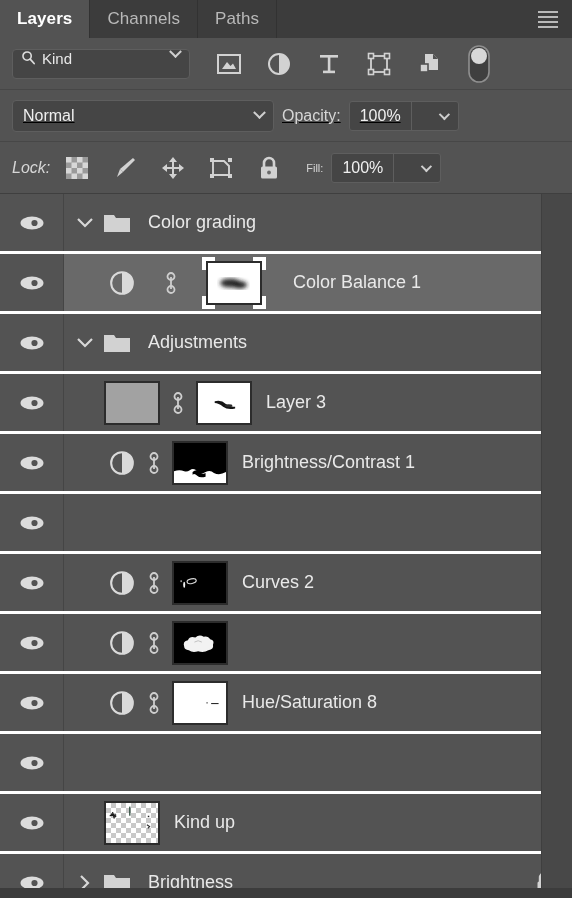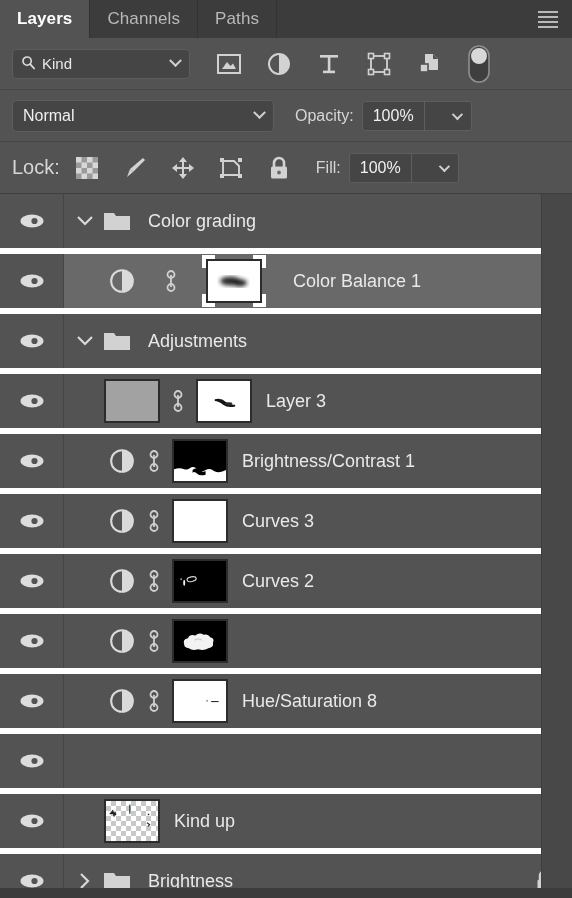--- a/index.html
+++ b/index.html
@@ -38,73 +38,74 @@
 
   
   .filterrow {
     height: 52px; background: #535353;
     display: flex; align-items: center; padding: 0 12px;
     border-bottom: 1px solid #474747; flex: 0 0 52px;
   }
   .kind-select {
     width: 178px; height: 30px; background: #454545;
     border: 1px solid #5e5e5e; border-radius: 4px;
-    display: flex; align-items: center; padding: 0 8px;
+    display: flex; padding: 0 8px;
     color: #e8e8e8; font-size: 15px; position: relative;
   }
   .kind-select .lbl { margin-left: 6px; }
   .chev-d {
     position: absolute; right: 9px; width: 9px; height: 9px;
     border-right: 2px solid #cfcfcf; border-bottom: 2px solid #cfcfcf;
     transform: rotate(45deg) translate(-2px,-2px);
   }
   .ficons { display: flex; align-items: center; gap: 24px; margin-left: 26px; }
   .ficon { width: 26px; height: 26px; display: flex; align-items: center; justify-content: center; }
 
   
   .blendrow {
     height: 52px; background: #535353; display: flex;
     align-items: center; padding: 0 12px; flex: 0 0 52px;
     border-bottom: 1px solid #474747;
+    text-decoration: underline;
   }
   .blend-select {
     width: 262px; height: 32px; background: #454545;
     border: 1px solid #5e5e5e; border-radius: 4px;
     display: flex; align-items: center; padding: 0 10px;
     color: #efefef; font-size: 16px; position: relative;
   }
-  .opacity-lbl { margin-left: 21px; color: #d6d6d6; font-size: 16px; }
+  .opacity-lbl { margin-left: 8px; color: #d6d6d6; font-size: 16px; }
   .numbox {
     margin-left: 8px; height: 30px; display: flex;
     border: 1px solid #5e5e5e; border-radius: 3px; background: #454545; gap: 16px;
   }
   .numbox .val {
     width: 62px; display: flex; align-items: center; justify-content: center;
     color: #f0f0f0; font-size: 16px; border-right: 1px solid #5e5e5e;
   }
   .numbox .arrow {
     width: 30px; display: flex; align-items: center; justify-content: center;
   }
   .chev-s { width: 8px; height: 8px; border-right: 2px solid #cfcfcf; border-bottom: 2px solid #cfcfcf; transform: rotate(45deg) translateY(-2px); }
 
   
   .lockrow {
     height: 52px; background: #535353; display: flex;
     align-items: center; padding: 0 12px; flex: 0 0 52px;
     border-bottom: 1px solid #3f3f3f;
   }
-  .lock-lbl { color: #d6d6d6; font-size: 20px; margin-right: 14px; }
+  .lock-lbl { color: #d6d6d6; font-size: 16px; margin-right: 14px; font-style: italic; }
   .lock-icons { display: flex; align-items: center; gap: 22px; }
-  .fill-lbl { color: #d6d6d6; font-size: 16px; margin-left: 24px; }
+  .fill-lbl { color: #d6d6d6; font-size: 11px; margin-left: 24px; }
 
   
   .list { flex: 1; background: #535353; overflow: hidden; position: relative; }
   .row {
     height: 60px; display: flex; align-items: stretch;
-    border-bottom: 6px solid #ffffff; position: relative;
+    border-bottom: 3px solid #ffffff; position: relative;
   }
   .row.selected .body { background: #696969; gap: 17px; }
   .eyecell {
     width: 64px; flex: 0 0 64px; background: #535353;
     display: flex; align-items: center; justify-content: center;
     border-right: 1px solid #454545;
   }
   .body {
     flex: 1; display: flex; align-items: center;
     background: #535353; padding-right: 10px; min-width: 0;
@@ -449,41 +450,20 @@
       </div>
     </div>
 
     <div class="row">
       <div class="eyecell">
         <svg width="26" height="16" viewBox="0 0 26 16">
           <ellipse cx="13" cy="8" rx="11.5" ry="6.5" fill="#dcdcdc"></ellipse>
           <circle cx="15.5" cy="8" r="3.1" fill="#535353"></circle>
         </svg>
       </div>
-      <div class="body">
-        <div class="adj-icon" style="margin-left:44px">
-          <svg width="26" height="26" viewBox="0 0 24 24">
-            <circle cx="12" cy="12" r="10" fill="none" stroke="#dadada" stroke-width="1.9"></circle>
-            <path d="M12 2 A10 10 0 0 1 12 22 Z" fill="#dadada"></path>
-          </svg>
-        </div>
-        <div class="linkico">
-          <svg width="14" height="26" viewBox="0 0 14 26">
-            <path d="M7 3 a3.4 3.4 0 1 1 0 7 a3.4 3.4 0 1 1 0 -7" fill="none" stroke="#cfcfcf" stroke-width="1.8"></path>
-            <path d="M7 16 a3.4 3.4 0 1 1 0 7 a3.4 3.4 0 1 1 0 -7" fill="none" stroke="#cfcfcf" stroke-width="1.8"></path>
-            <line x1="7" y1="7" x2="7" y2="19" stroke="#cfcfcf" stroke-width="1.8"></line>
-          </svg>
-        </div>
-        <div class="thumb mask">
-          <svg width="100%" height="100%" viewBox="0 0 56 44" preserveAspectRatio="none">
-            <rect width="56" height="44" fill="#ffffff"></rect>
-          </svg>
-        </div>
-        <div class="lname">Curves 3</div>
-      </div>
     </div>
 
     <div class="row">
       <div class="eyecell">
         <svg width="26" height="16" viewBox="0 0 26 16">
           <ellipse cx="13" cy="8" rx="11.5" ry="6.5" fill="#dcdcdc"></ellipse>
           <circle cx="15.5" cy="8" r="3.1" fill="#535353"></circle>
         </svg>
       </div>
       <div class="body">

